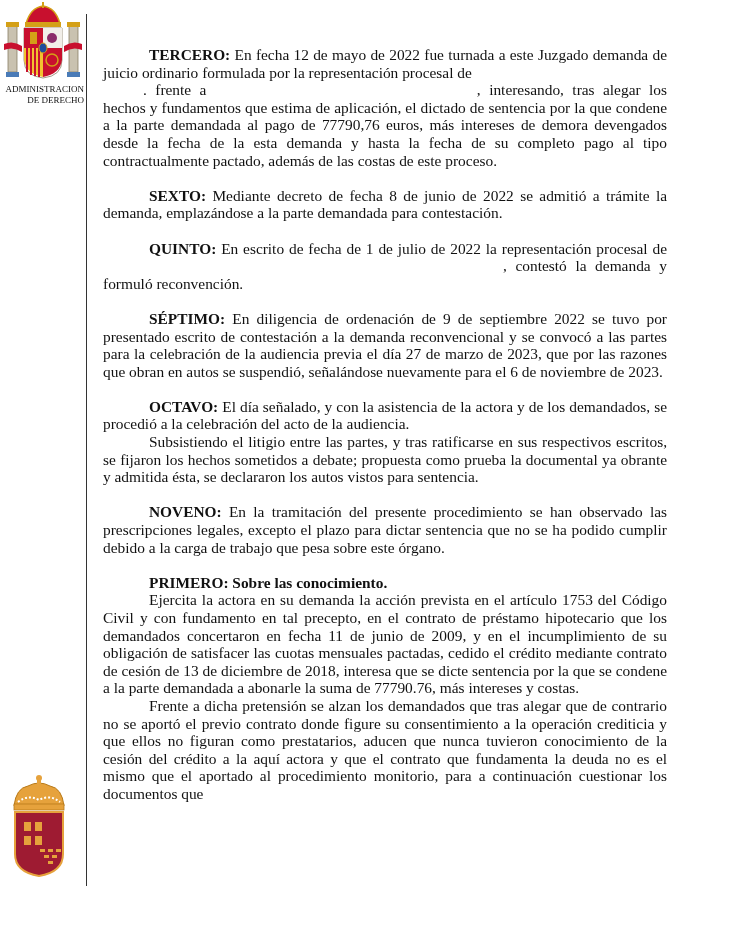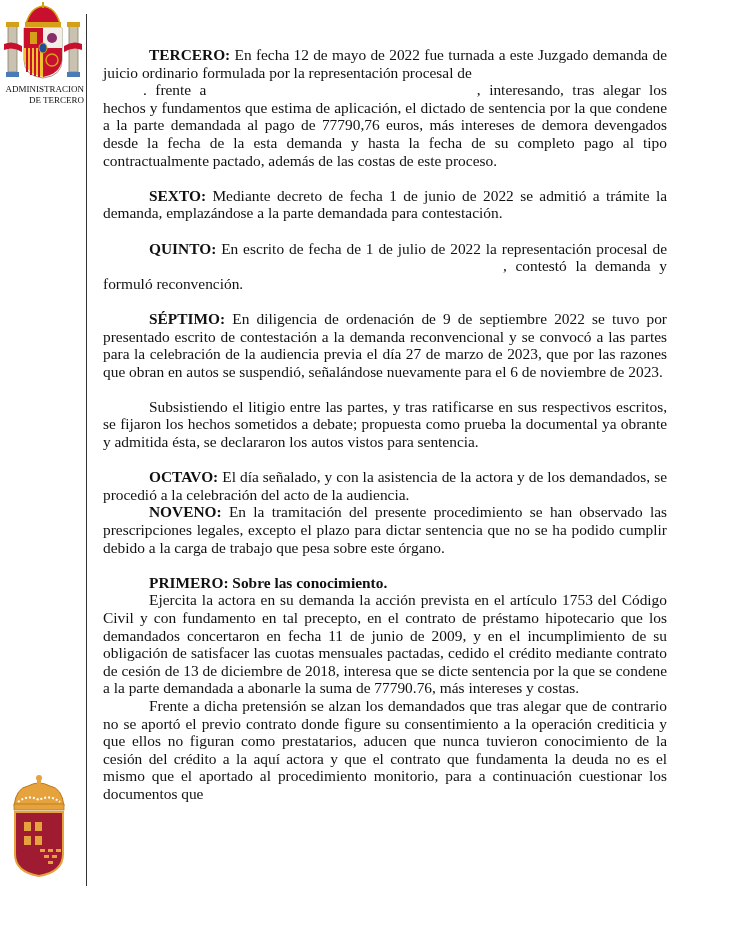--- a/index.html
+++ b/index.html
@@ -43,21 +43,21 @@
     <rect x="41" y="26" width="19" height="20" fill="#f1eee8"></rect>
     <circle cx="50" cy="36" r="5" fill="#8b2c6a"></circle>
     <path d="M22 46 L41 46 L41 75 Q24 72 22 58 Z" fill="#f2c230"></path>
     <path d="M25 46 V70 M29 46 V73 M33 46 V74 M37 46 V75" stroke="#c8102e" stroke-width="2"></path>
     <path d="M41 46 L60 46 L60 58 Q58 72 41 75 Z" fill="#c8102e"></path>
     <circle cx="50" cy="58" r="6" fill="none" stroke="#d4a017" stroke-width="1.5"></circle>
     <ellipse cx="41" cy="46" rx="4" ry="5" fill="#1f4e9c" stroke="#d4a017" stroke-width="1"></ellipse>
   </svg>
   <div class="caption">
     <div>ADMINISTRACION</div>
-    <div>DE TERCERO</div>
+    <div>DE DERECHO</div>
   </div>
 </div>
 
 <div class="sidebar-line"></div>
 
 <div class="logo-bottom">
   <svg width="62" height="110" viewBox="0 0 62 110">
 
     <path d="M6 34 Q8 16 20 14 Q31 8 42 14 Q54 16 56 34 Z" fill="#e6a23c" stroke="#b87a1a" stroke-width="1"></path>
     <circle cx="31" cy="6" r="3" fill="#e6a23c"></circle>
@@ -86,36 +86,36 @@
 </div>
 
 <div class="content">
 
   <p class="p ind">
     <span class="lbl">TERCERO:</span><span> En fecha 12 de mayo de 2022 fue turnada a este Juzgado demanda de juicio ordinario formulada por la representación procesal de </span><br>
     <span style="display:inline-block;width:40px"></span><span>. frente a </span><span class="red" style="width:262px"></span><span>, interesando, tras alegar los hechos y fundamentos que estima de aplicación, el dictado de sentencia por la que condene a la parte demandada al pago de 77790,76 euros, más intereses de demora devengados desde la fecha de la esta demanda y hasta la fecha de su completo pago al tipo contractualmente pactado, además de las costas de este proceso.</span>
   </p>
 
   <p class="p ind">
-    <span class="lbl">SEXTO:</span><span> Mediante decreto de fecha 1 de junio de 2022 se admitió a trámite la demanda, emplazándose a la parte demandada para contestación.</span>
+    <span class="lbl">SEXTO:</span><span> Mediante decreto de fecha 8 de junio de 2022 se admitió a trámite la demanda, emplazándose a la parte demandada para contestación.</span>
   </p>
 
   <p class="p ind">
     <span class="lbl">QUINTO:</span><span> En escrito de fecha de 1 de julio de 2022 la representación procesal de </span><span class="red" style="width:400px"></span><span>, contestó la demanda y formuló reconvención.</span>
   </p>
 
 
   <p class="p ind">
     <span class="lbl">SÉPTIMO:</span><span> En diligencia de ordenación de 9 de septiembre 2022 se tuvo por presentado escrito de contestación a la demanda reconvencional y se convocó a las partes para la celebración de la audiencia previa el día 27 de marzo de 2023, que por las razones que obran en autos se suspendió, señalándose nuevamente para el 6 de noviembre de 2023.</span>
   </p>
 
-  <p class="p ind">Subsistiendo el litigio entre las partes, y tras ratificarse en sus respectivos escritos, se fijaron los hechos sometidos a debate; propuesta como prueba la documental ya obrante y admitida ésta, se declararon los autos vistos para sentencia.</p>
   <p class="p tight ind">
     <span class="lbl">OCTAVO:</span><span> El día señalado, y con la asistencia de la actora y de los demandados, se procedió a la celebración del acto de la audiencia.</span>
   </p>
+  <p class="p ind">Subsistiendo el litigio entre las partes, y tras ratificarse en sus respectivos escritos, se fijaron los hechos sometidos a debate; propuesta como prueba la documental ya obrante y admitida ésta, se declararon los autos vistos para sentencia.</p>
 
   <p class="p ind">
     <span class="lbl">NOVENO:</span><span> En la tramitación del presente procedimiento se han observado las prescripciones legales, excepto el plazo para dictar sentencia que no se ha podido cumplir debido a la carga de trabajo que pesa sobre este órgano.</span>
   </p>
 
 
   <p class="p tight ind sub">PRIMERO: Sobre las conocimiento.</p>
   <p class="p tight ind">Ejercita la actora en su demanda la acción prevista en el artículo 1753 del Código Civil y con fundamento en tal precepto, en el contrato de préstamo hipotecario que los demandados concertaron en fecha 11 de junio de 2009, y en el incumplimiento de su obligación de satisfacer las cuotas mensuales pactadas, cedido el crédito mediante contrato de cesión de 13 de diciembre de 2018, interesa que se dicte sentencia por la que se condene a la parte demandada a abonarle la suma de 77790.76, más intereses y costas.</p>
   <p class="p tight ind">Frente a dicha pretensión se alzan los demandados que tras alegar que de contrario no se aportó el previo contrato donde figure su consentimiento a la operación crediticia y que ellos no figuran como prestatarios, aducen que nunca tuvieron conocimiento de la cesión del crédito a la aquí actora y que el contrato que fundamenta la deuda no es el mismo que el aportado al procedimiento monitorio, para a continuación cuestionar los documentos que</p>
 </div>

